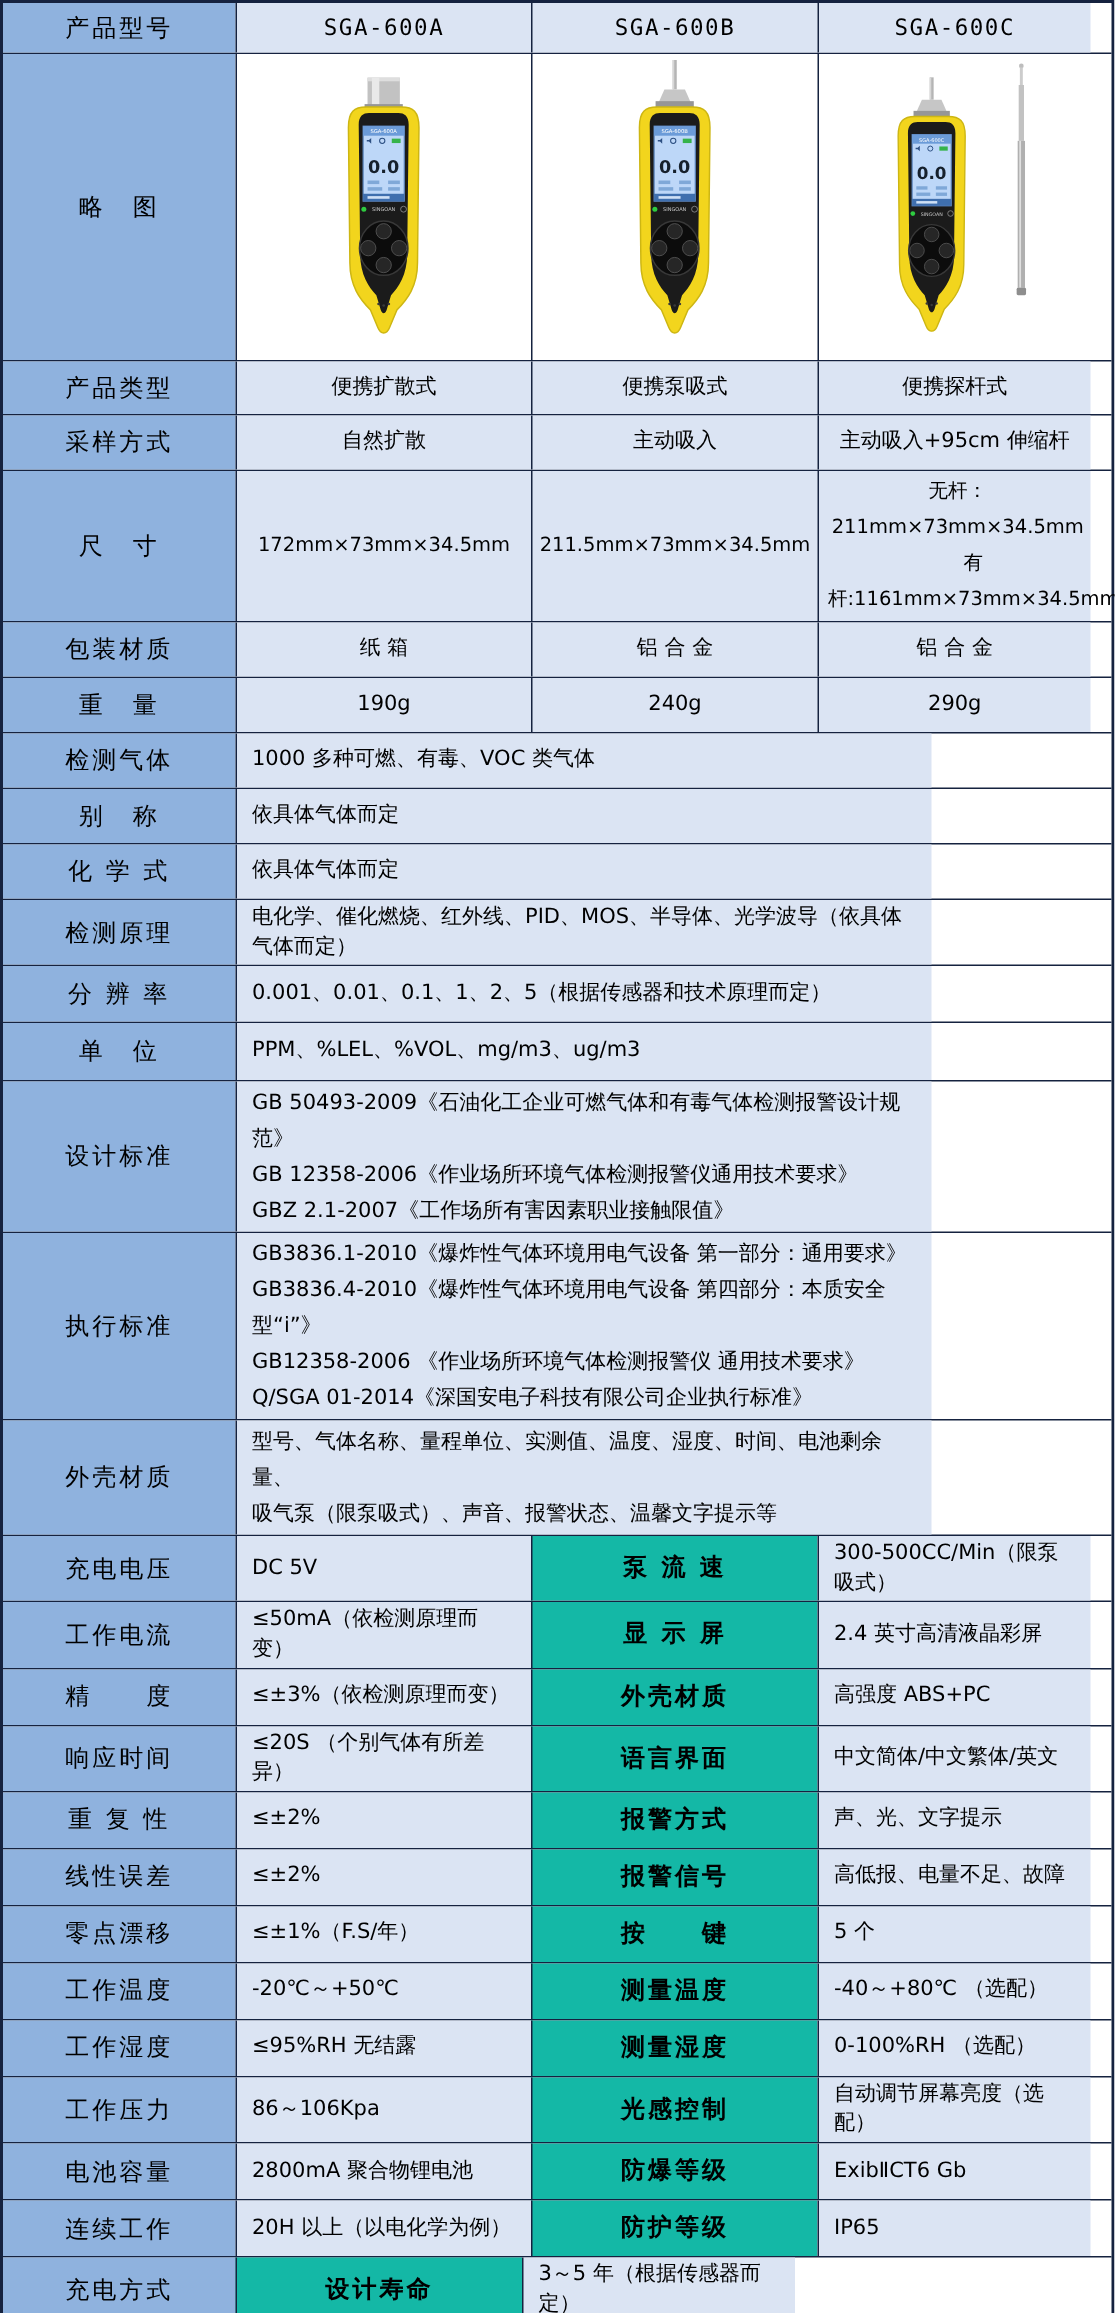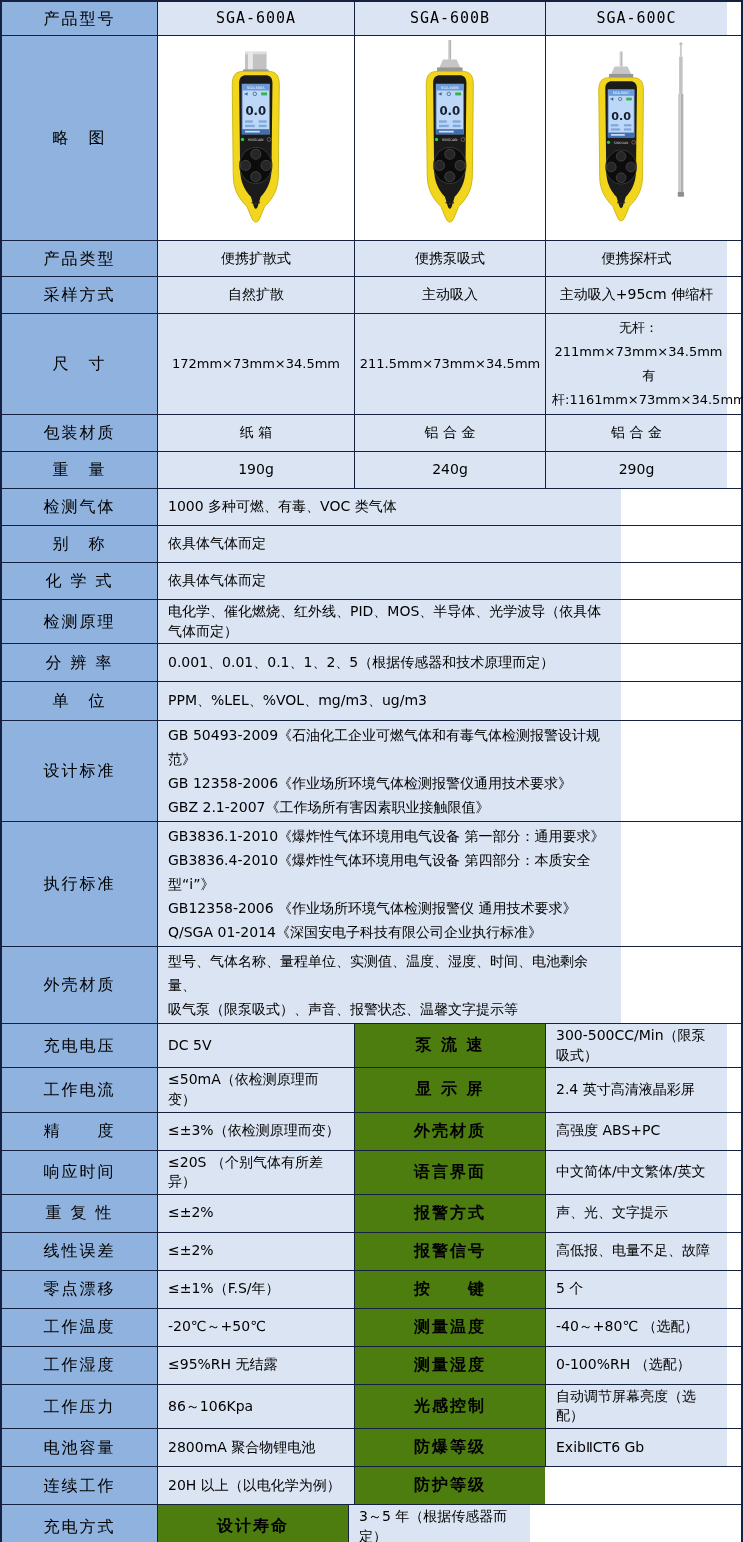--- a/index.html
+++ b/index.html
@@ -4,21 +4,21 @@
 <style>
   html,body{margin:0;padding:0;background:#ffffff;}
   body{font-family:"DejaVu Sans","Liberation Sans",sans-serif;color:#000;}
   .tbl{width:743px;box-sizing:border-box;border:2px solid #15223f;background:#fff;}
   .row{display:flex;border-top:1px solid #15223f;}
   .row:first-child{border-top:0;}
   .c{box-sizing:border-box;border-left:1px solid #15223f;display:flex;align-items:center;
      justify-content:center;text-align:center;padding:2px 4px;flex:none;}
   .c:first-child{border-left:0;}
   .lbl{width:155px;background:#8fb2de;font-weight:400;font-size:16px;letter-spacing:2px;line-height:1.35;}
-  .dlbl{width:191px;background:#4d7c0f;font-weight:700;font-size:16px;letter-spacing:2px;}
+  .dlbl{width:191px;background:#14b8a6;font-weight:700;font-size:16px;letter-spacing:2px;}
   .val{background:#dbe4f3;font-size:14px;line-height:1.4;}
   .white{background:#ffffff;}
   .w1{width:197px;} .w2{width:191px;} .w3{width:182px;} .wfull{width:464px;}
   .left{justify-content:flex-start;text-align:left;padding-left:10px;padding-right:8px;}
   .colm{flex-direction:column;align-items:flex-start;justify-content:center;}
   .colc{flex-direction:column;align-items:center;justify-content:center;}
   .line{line-height:24px;}
   .mono{font-family:"DejaVu Sans Mono","Liberation Mono",monospace;font-size:15px;letter-spacing:1px;}
   .tight{font-size:13px;}
   .dim3{font-size:13px;padding-left:6px;padding-right:2px;}
@@ -335,20 +335,21 @@
   <div class="row h37">
     <div class="c lbl">电池容量</div>
     <div class="c val w1 left">2800mA 聚合物锂电池</div>
     <div class="c dlbl">防爆等级</div>
     <div class="c val w3 left">ExibⅡCT6 Gb</div>
   </div>
   <div class="row h37">
     <div class="c lbl">连续工作</div>
     <div class="c val w1 left">20H 以上（以电化学为例）</div>
     <div class="c dlbl">防护等级</div>
+    <div class="c val w3 left">IP65</div>
   </div>
   <div class="row h37">
     <div class="c lbl">充电方式</div>
     <div class="c dlbl">设计寿命</div>
     <div class="c val w3 left">3～5 年（根据传感器而定）</div>
   </div>
 
   <div class="row h37">
     <div class="c lbl">标配附件</div>
     <div class="c val wfull left">检测仪、包装箱、说明书、合格证、充电器、数据线、出货单各一份</div>

